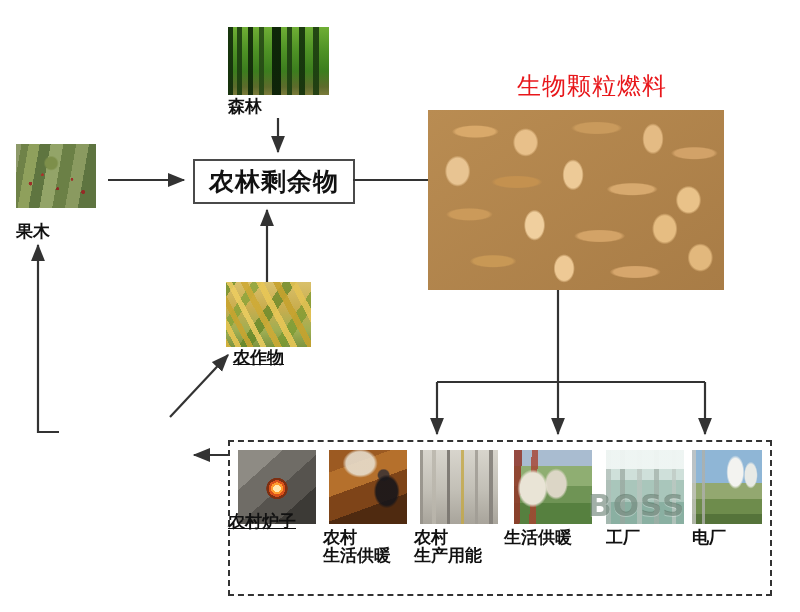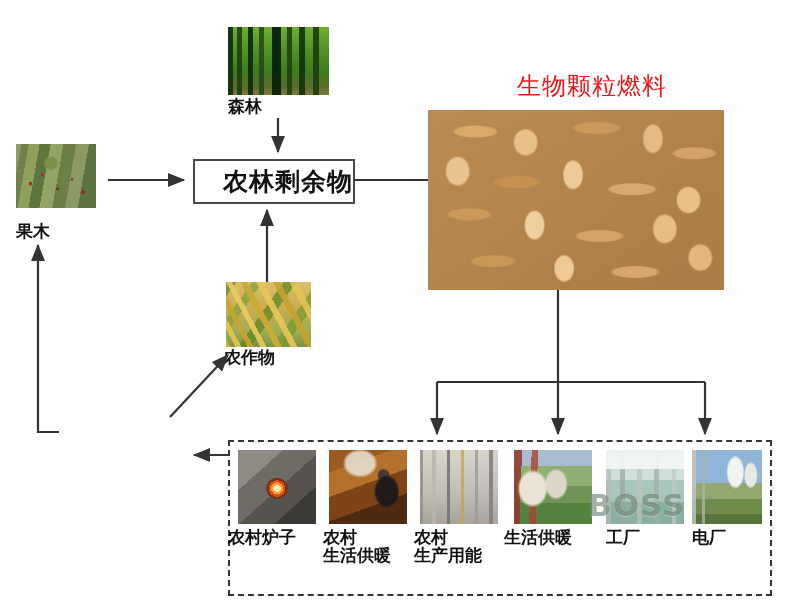--- a/index.html
+++ b/index.html
@@ -133,21 +133,21 @@
     font-family:"DejaVu Sans","Liberation Sans",sans-serif;
     font-size:31px;font-weight:bold;letter-spacing:1px;
     color:rgba(86,112,96,.55);
     text-shadow:0 1px 0 rgba(255,255,255,.32);
     pointer-events:none;user-select:none;
   }
 
   
   .nodebox{
     position:absolute;border:2px solid #4a4a4a;background:#fff;
-    display:flex;align-items:center;justify-content:flex-end;
+    display:flex;align-items:center;justify-content:center;
     font-weight:bold;color:#111;line-height:1;
   }
   #box-residue{left:193px;top:159px;width:158px;height:41px;font-size:25px;letter-spacing:1px;}
   #box-ash{left:59px;top:414px;width:126px;height:41px;font-size:25px;letter-spacing:7px;text-indent:7px;}
 
   .dashedbox{
     position:absolute;left:228px;top:440px;width:540px;height:152px;
     border:2px dashed #333;background:transparent;
   }
 
@@ -176,38 +176,38 @@
   <div class="cap cap-mid" style="left:228px;top:97px;width:101px;">森林</div>
 
   <div class="photo ph-fruit" style="left:16px;top:144px;width:80px;height:64px;">
     <div class="px"></div>
   </div>
   <div class="cap cap-mid" style="left:16px;top:222px;width:80px;">果木</div>
 
   <div class="photo ph-crop" style="left:226px;top:282px;width:85px;height:65px;">
     <div class="px"></div>
   </div>
-  <div class="cap cap-mid" style="left:224px;top:348px;width:84px;">农作物</div>
+  <div class="cap cap-mid" style="left:233px;top:348px;width:84px;text-decoration:underline;">农作物</div>
 
   <div class="nodebox" id="box-residue">
     <span>农林剩余物</span>
   </div>
 
 
   <div class="title-red">生物颗粒燃料</div>
   <div class="photo ph-pellet" style="left:428px;top:110px;width:296px;height:180px;">
     <div class="px"></div>
   </div>
 
   <div class="dashedbox"></div>
 
   <div class="photo ph-stove" style="left:238px;top:450px;width:78px;height:74px;">
     <div class="px"></div>
   </div>
-  <div class="cap cap-app" style="left:228px;top:528px;width:98px;">农村炉子</div>
+  <div class="cap cap-app" style="left:228px;top:512px;width:98px;text-decoration:underline;">农村炉子</div>
 
   <div class="photo ph-heat" style="left:329px;top:450px;width:78px;height:74px;">
     <div class="px"></div>
   </div>
   <div class="cap cap-app" style="left:323px;top:528px;width:90px;">农村
 生活供暖</div>
 
   <div class="photo ph-prod" style="left:420px;top:450px;width:78px;height:74px;">
     <div class="px"></div>
   </div>

